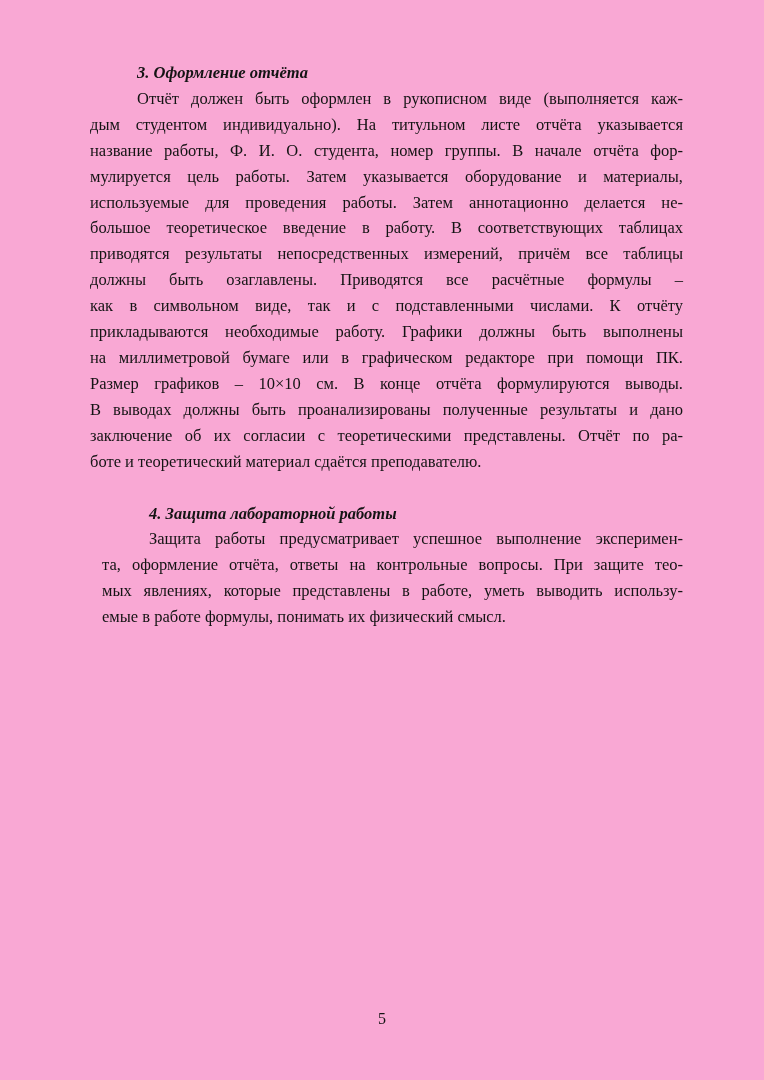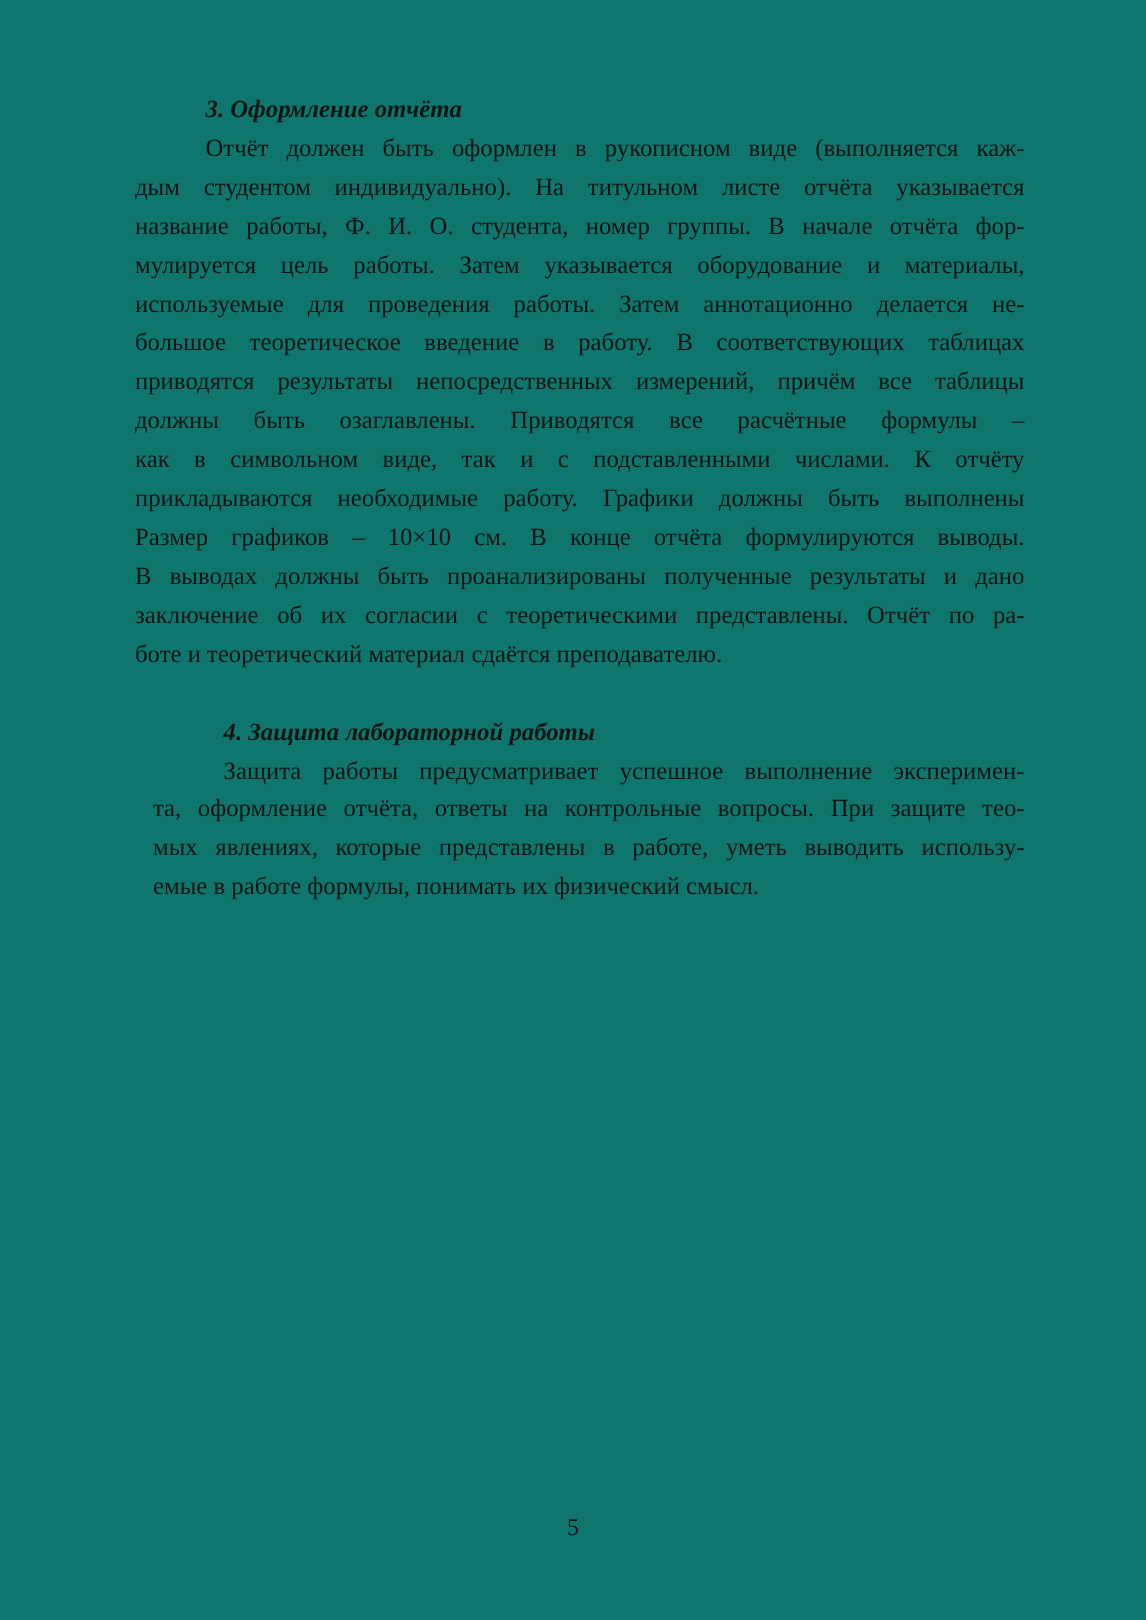--- a/index.html
+++ b/index.html
@@ -7,21 +7,21 @@
     padding: 0;
     width: 764px;
     height: 1080px;
     background: #ffffff;
     overflow: hidden;
   }
   .page {
     position: relative;
     width: 764px;
     height: 1080px;
-    background: #0f766e;
+    background: #f9a8d4;
     color: #141414;
     font-family: "Liberation Serif", "DejaVu Serif", serif;
   }
   .content {
     position: absolute;
     top: 60px;
     left: 90px;
     width: 593px;
     font-size: 16.5px;
     line-height: 25.9px;
@@ -68,20 +68,21 @@
       <div class="line first">Отчёт должен быть оформлен в рукописном виде (выполняется каж-</div>
       <div class="line">дым студентом индивидуально). На титульном листе отчёта указывается</div>
       <div class="line">название работы, Ф. И. О. студента, номер группы. В начале отчёта фор-</div>
       <div class="line">мулируется цель работы. Затем указывается оборудование и материалы,</div>
       <div class="line">используемые для проведения работы. Затем аннотационно делается не-</div>
       <div class="line">большое теоретическое введение в работу. В соответствующих таблицах</div>
       <div class="line">приводятся результаты непосредственных измерений, причём все таблицы</div>
       <div class="line">должны быть озаглавлены. Приводятся все расчётные формулы –</div>
       <div class="line">как в символьном виде, так и с подставленными числами. К отчёту</div>
       <div class="line">прикладываются необходимые работу. Графики должны быть выполнены</div>
+      <div class="line">на миллиметровой бумаге или в графическом редакторе при помощи ПК.</div>
       <div class="line">Размер графиков – 10×10 см. В конце отчёта формулируются выводы.</div>
       <div class="line">В выводах должны быть проанализированы полученные результаты и дано</div>
       <div class="line">заключение об их согласии с теоретическими представлены. Отчёт по ра-</div>
       <div class="line last">боте и теоретический материал сдаётся преподавателю.</div>
     </div>
 
     <div class="section">
       <div class="heading">4. Защита лабораторной работы</div>
       <div class="line first">Защита работы предусматривает успешное выполнение эксперимен-</div>
       <div class="line">та, оформление отчёта, ответы на контрольные вопросы. При защите тео-</div>

